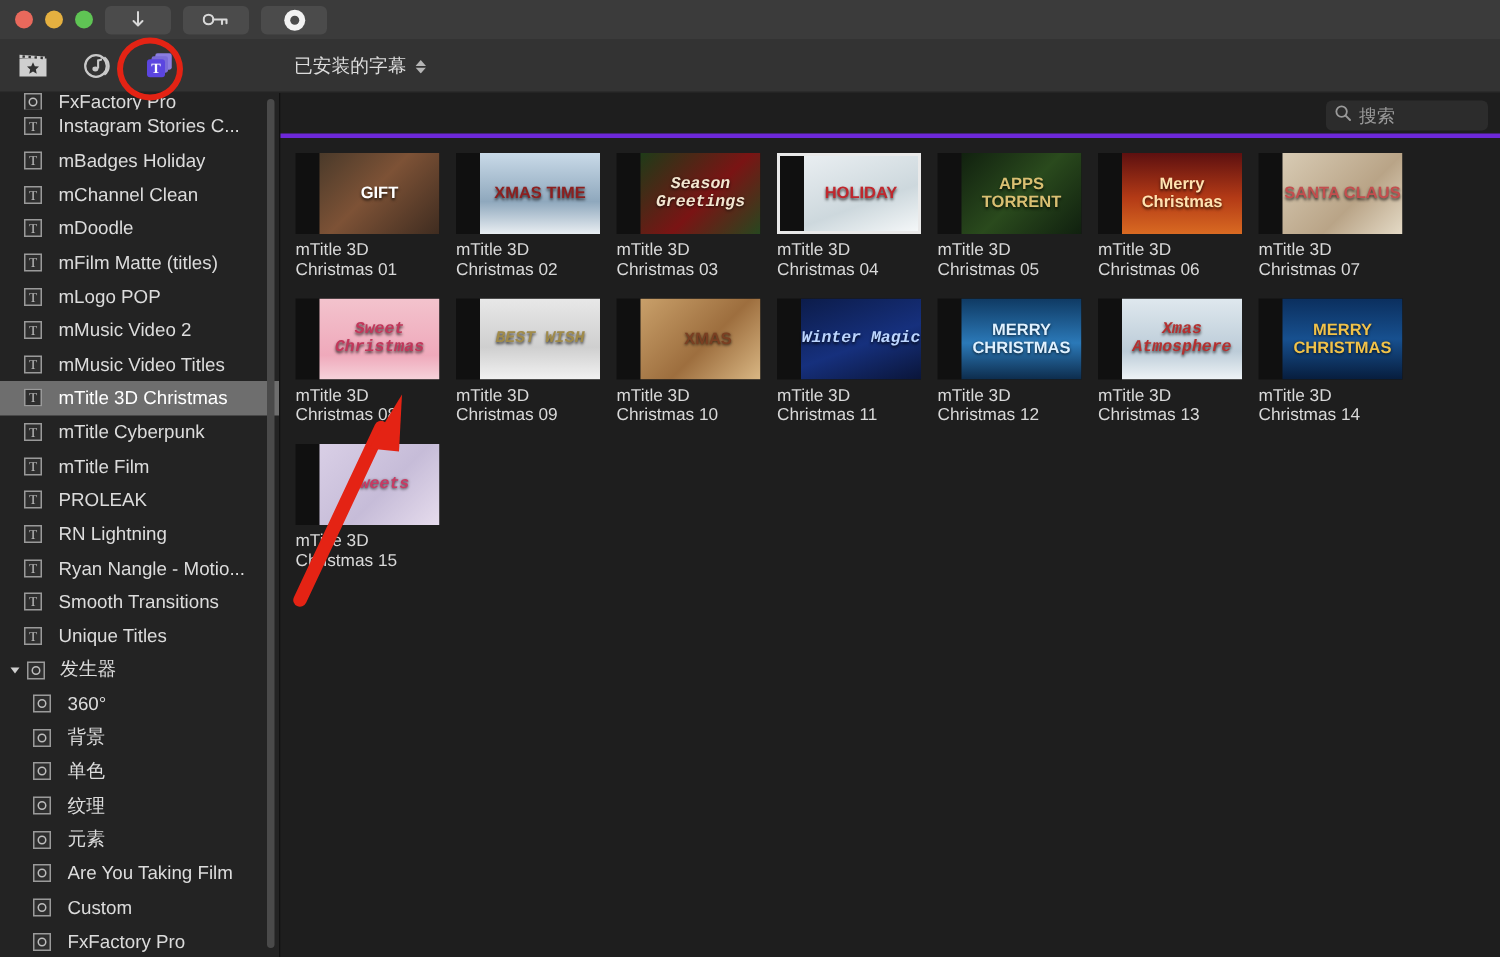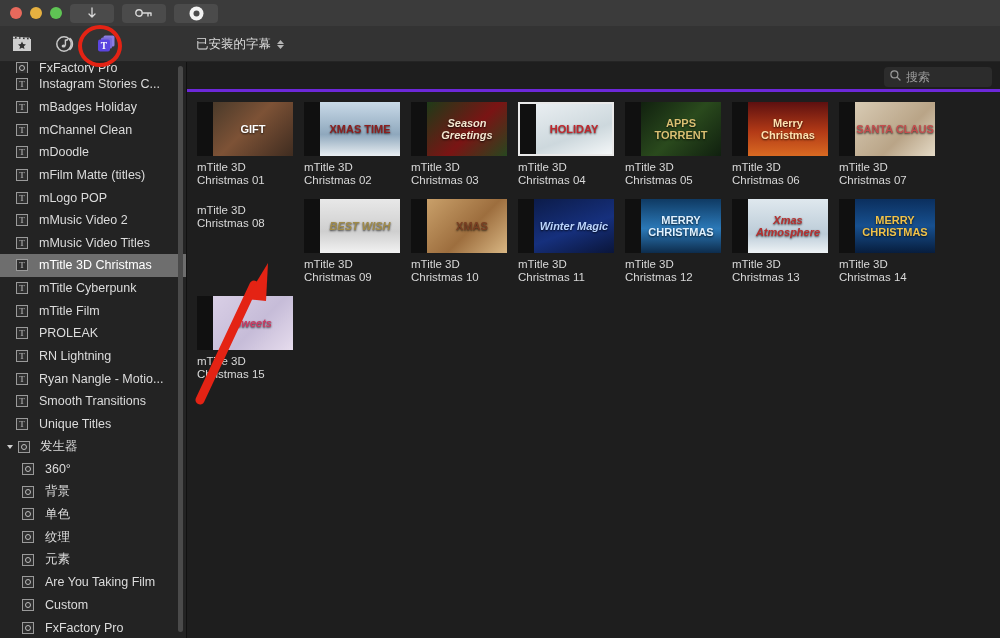--- a/index.html
+++ b/index.html
@@ -123,21 +123,21 @@
     margin-top: 5px; color: #d9d9d9; font-size: 11.5px; line-height: 13px;
     width: 96px;
   }
 
   .tart { position: absolute; inset: 0; margin-left: 16px; }
   .ttxt {
     position: absolute; left: 0; right: 0; top: 50%; transform: translateY(-50%);
     text-align: center; font-size: 11px; font-weight: bold;
     text-shadow: 0 1px 2px rgba(0,0,0,.75);
   }
-  .ttxt.script { font-family: Liberation Sans, sans-serif; font-style: italic; font-size: 11px; }
+  .ttxt.script { font-family: Liberation Mono, monospace; font-style: italic; font-size: 11px; }
 
   
   .anno { position: absolute; pointer-events: none; }
   .ring {
     left: 78px; top: 25px; width: 44px; height: 42px;
     border: 4px solid #e42314; border-radius: 50%;
   }
   .arrow { left: 180px; top: 255px; width: 110px; height: 150px; }
 </style>
 </head>
@@ -497,20 +497,25 @@
             <div class="tart" style="background: linear-gradient(135deg, rgb(216, 203, 180), rgb(185, 164, 135) 60%, rgb(228, 218, 198));">
               <div class="ttxt" style="color: rgb(195, 78, 78);">SANTA CLAUS</div>
             </div>
           </div>
           <div class="cap">
             <div>mTitle 3D</div>
             <div>Christmas 07</div>
           </div>
         </div>
         <div class="cell">
+          <div class="thumb">
+            <div class="tart" style="background: linear-gradient(rgb(243, 195, 205), rgb(239, 169, 187) 70%, rgb(246, 210, 218));">
+              <div class="ttxt script" style="color: rgb(194, 54, 90);">Sweet Christmas</div>
+            </div>
+          </div>
           <div class="cap">
             <div>mTitle 3D</div>
             <div>Christmas 08</div>
           </div>
         </div>
         <div class="cell">
           <div class="thumb">
             <div class="tart" style="background: linear-gradient(rgb(232, 232, 232), rgb(207, 207, 207) 60%, rgb(242, 242, 242));">
               <div class="ttxt script" style="color: rgb(160, 139, 74);">BEST WISH</div>
             </div>

